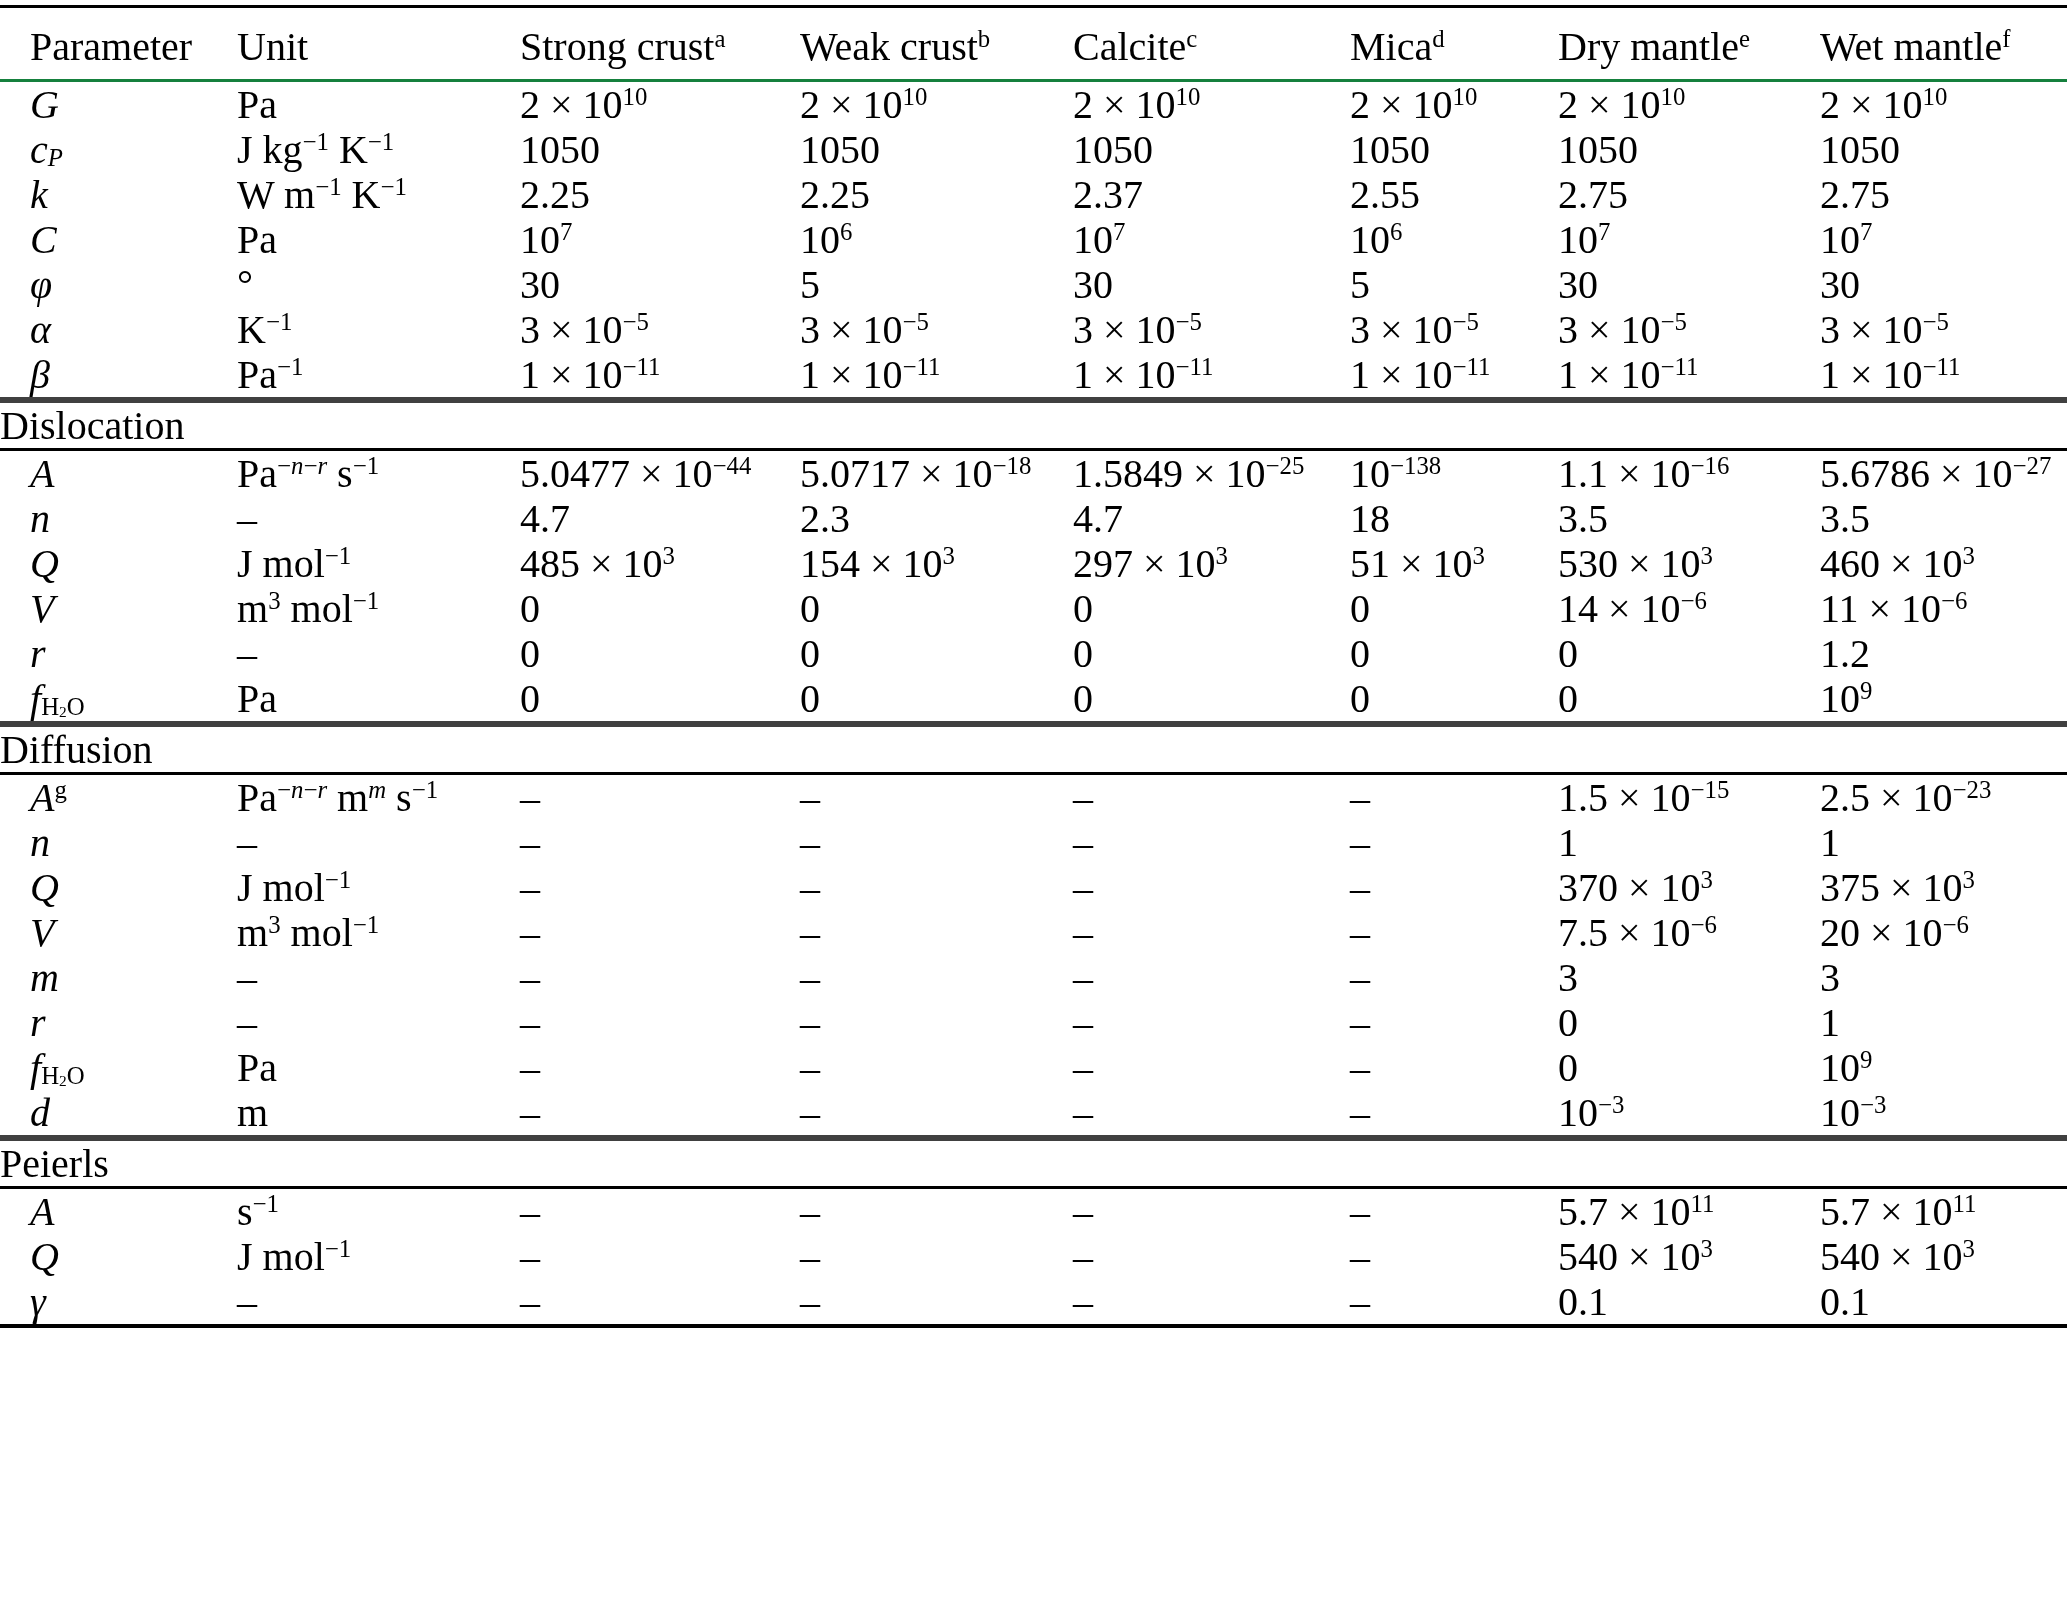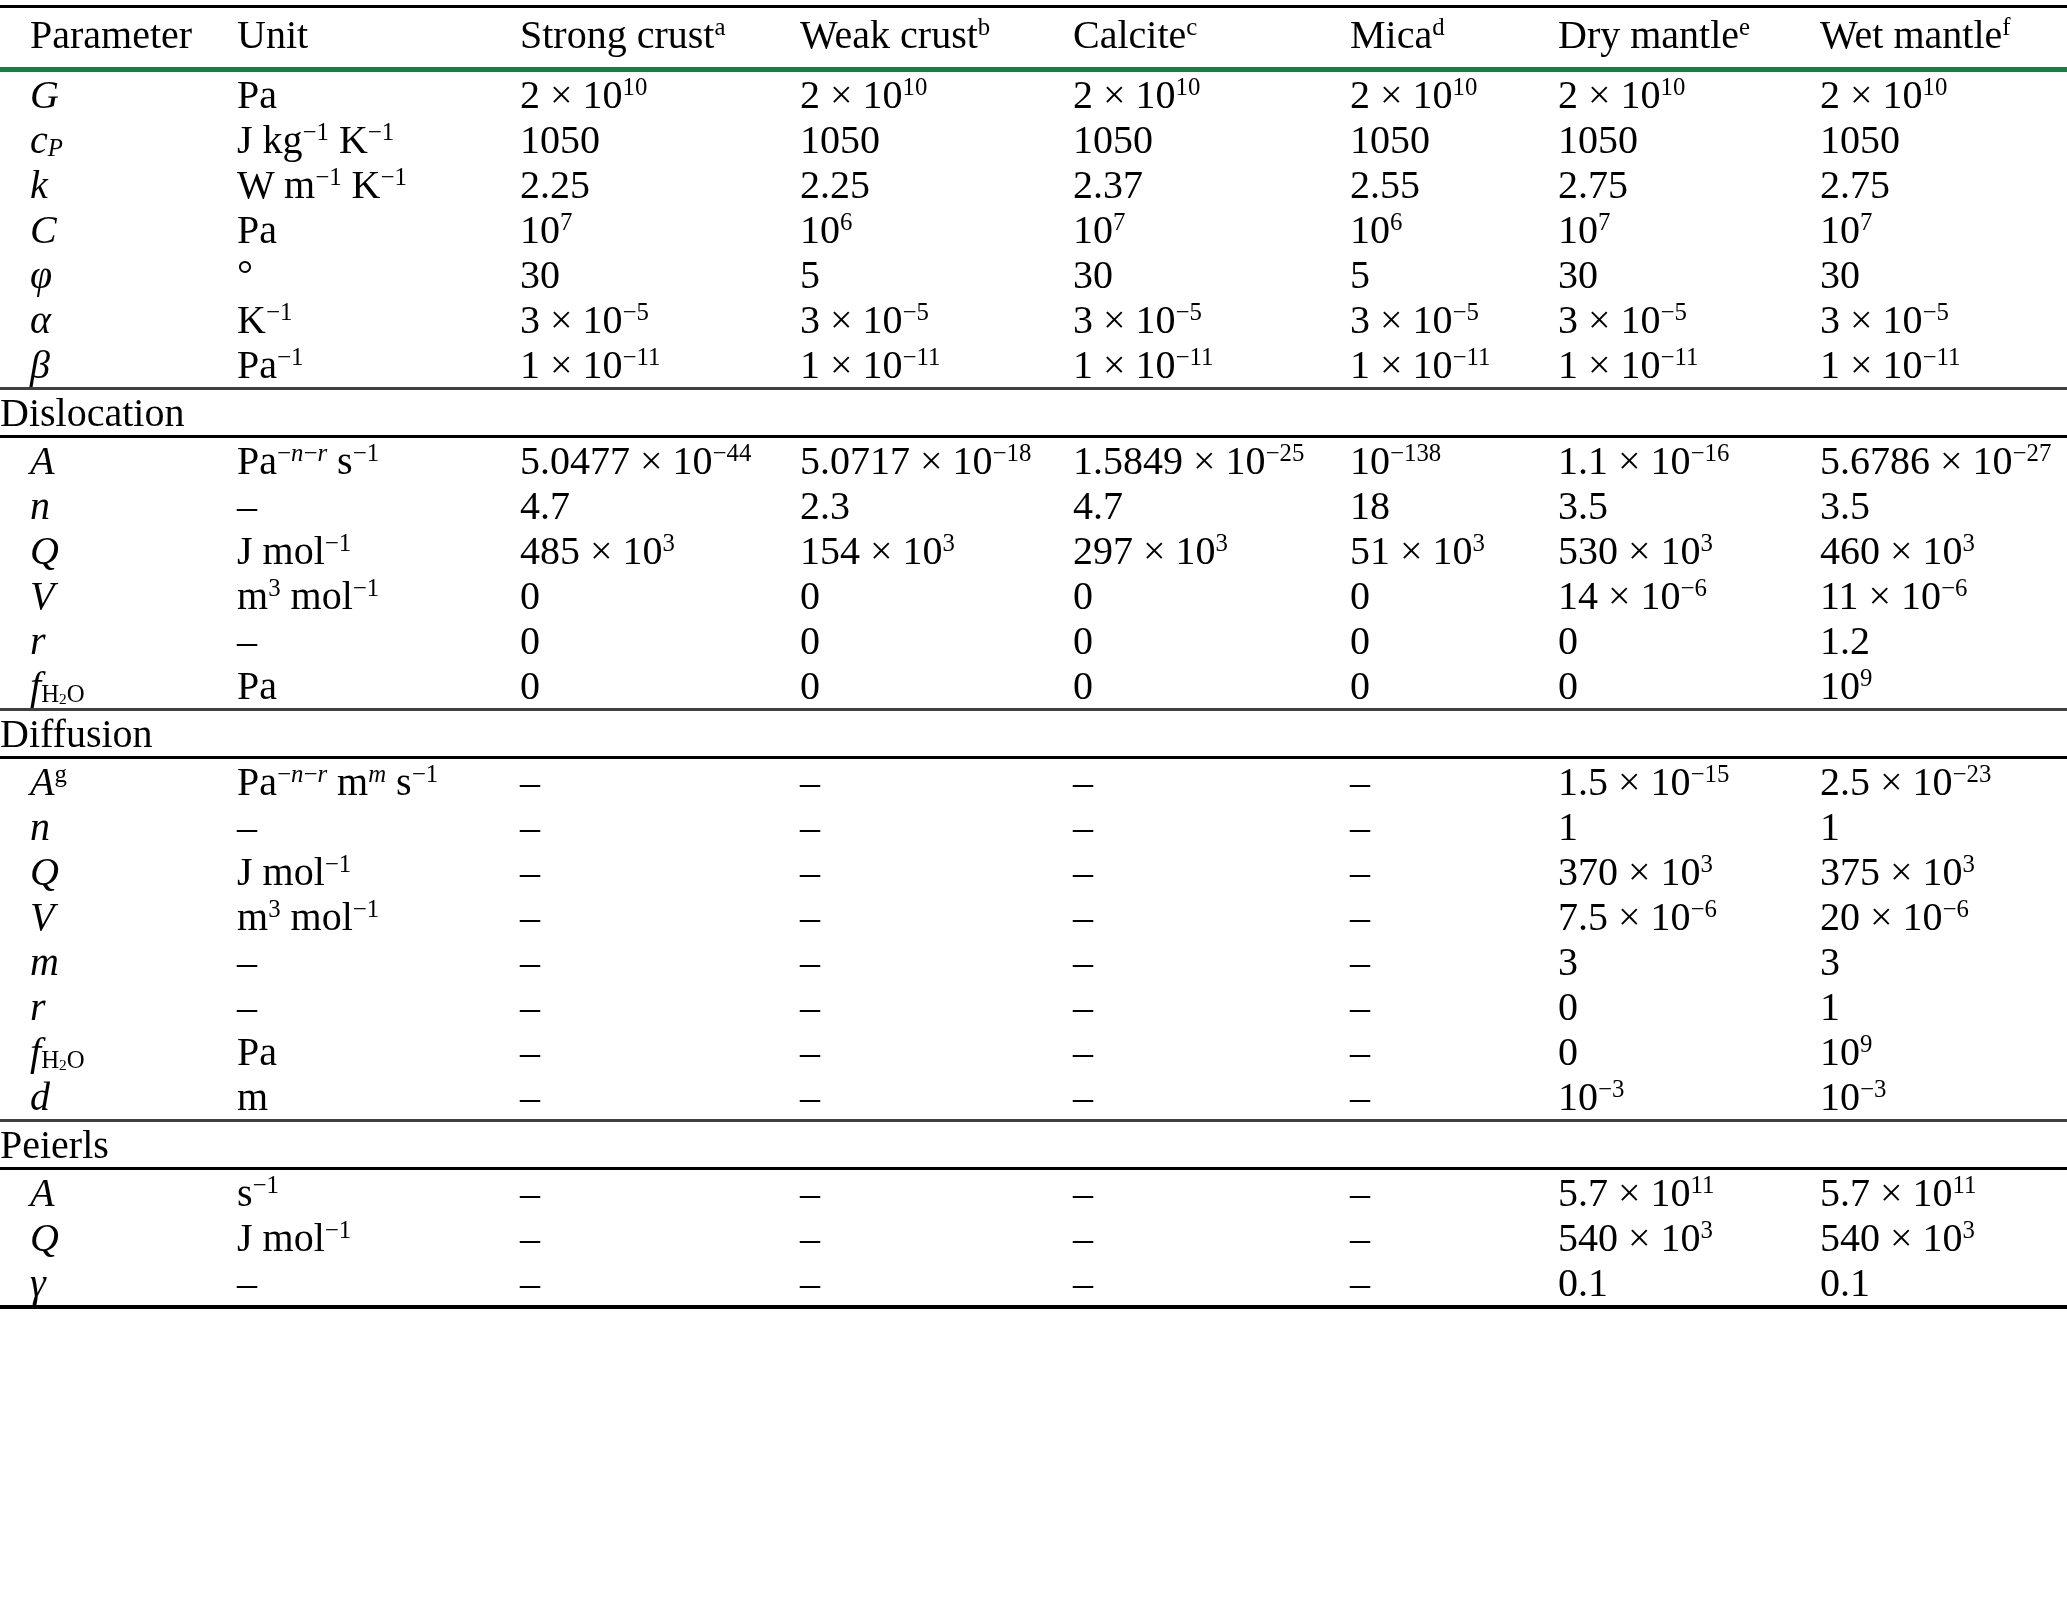--- a/index.html
+++ b/index.html
@@ -27,29 +27,29 @@
   #params-table td {
     font-weight: normal;
     text-align: left;
     vertical-align: baseline;
     white-space: nowrap;
     padding: 0;
     line-height: 45px;
     overflow: visible;
   }
   #params-table thead th {
-    padding-top: 4px;
+    padding-top: 16px;
     padding-bottom: 10px;
-    border-bottom: 5px solid #15803d;
+    border-bottom: 3px solid #15803d;
   }
   .c0 { padding-left: 30px !important; }
   tbody.data tr.first td { padding-top: 14px; }
   tbody.data tr.last  td { padding-bottom: 14px; }
   tr.section-row td {
-    border-top: 3px solid #404040;
+    border-top: 6px solid #404040;
     border-bottom: 3px solid #000;
     padding: 8px 0 8px 30px;
   }
   sup {
     font-size: 62%;
     line-height: 0;
     vertical-align: 0.52em;
   }
   sub {
     font-size: 62%;

